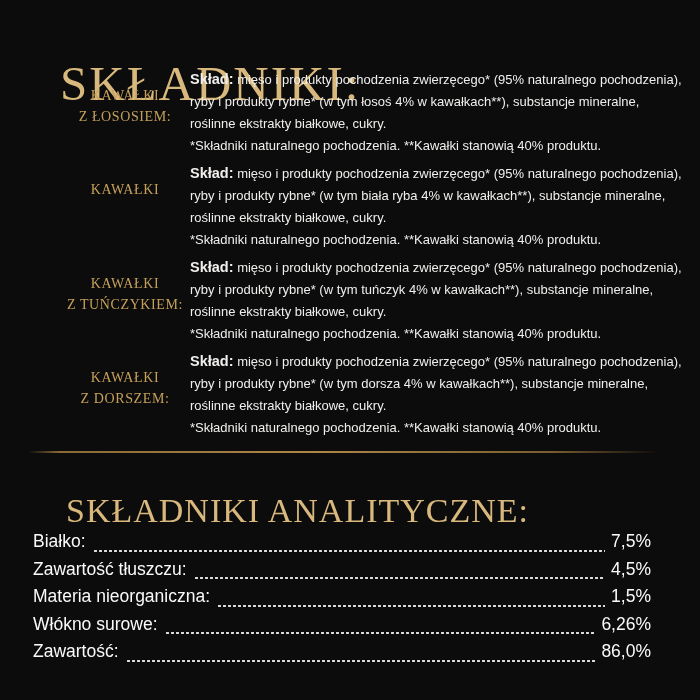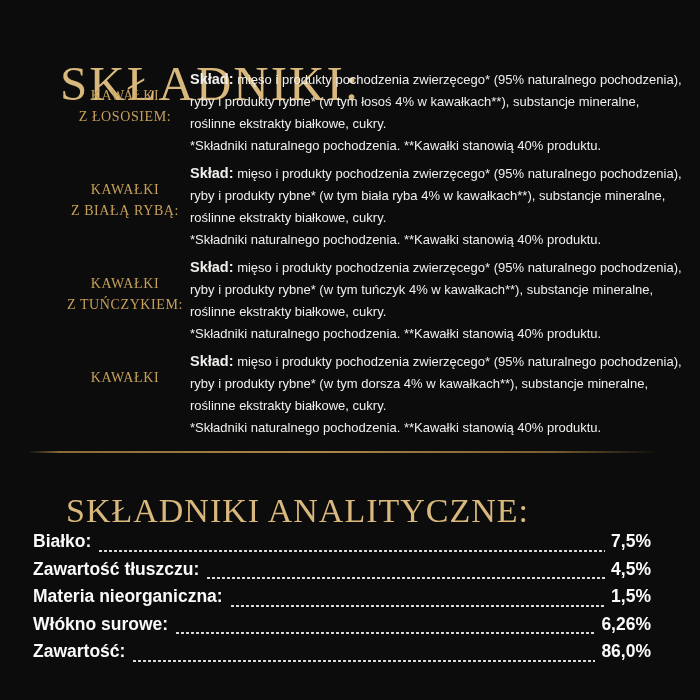--- a/index.html
+++ b/index.html
@@ -73,21 +73,20 @@
   }
   .analytical-list{
     position:absolute;left:33px;top:531px;width:618px;
   }
   .ana-row{
     display:flex;
     align-items:baseline;
     height:27.6px;
     color:var(--list-white);
     font-size:17.5px;
-    font-weight:bold;
   }
   .ana-row .label{white-space:nowrap;}
   .ana-row .leader{
     flex:1;
     align-self:flex-end;
     height:4px;
     margin:0 6px 6px 7px;
     background-image:radial-gradient(circle,#dedede 1.1px,rgba(0,0,0,0) 1.45px);
     background-size:5px 4px;
     background-repeat:repeat-x;
@@ -108,21 +107,20 @@
     </div>
     <div class="ing-text">
       <p><span class="lead">Skład:</span> <span>mięso i produkty pochodzenia zwierzęcego* (95% naturalnego pochodzenia), ryby i produkty rybne* (w tym łosoś 4% w kawałkach**), substancje mineralne, roślinne ekstrakty białkowe, cukry.</span></p>
       <p>*Składniki naturalnego pochodzenia. **Kawałki stanowią 40% produktu.</p>
     </div>
   </div>
 
   <div class="ing-row">
     <div class="ing-label">
       <span>KAWAŁKI</span>
-      <span>Z BIAŁĄ RYBĄ:</span>
     </div>
     <div class="ing-text">
       <p><span class="lead">Skład:</span> <span>mięso i produkty pochodzenia zwierzęcego* (95% naturalnego pochodzenia), ryby i produkty rybne* (w tym biała ryba 4% w kawałkach**), substancje mineralne, roślinne ekstrakty białkowe, cukry.</span></p>
       <p>*Składniki naturalnego pochodzenia. **Kawałki stanowią 40% produktu.</p>
     </div>
   </div>
 
   <div class="ing-row">
     <div class="ing-label">
       <span>KAWAŁKI</span>
@@ -130,20 +128,21 @@
     </div>
     <div class="ing-text">
       <p><span class="lead">Skład:</span> <span>mięso i produkty pochodzenia zwierzęcego* (95% naturalnego pochodzenia), ryby i produkty rybne* (w tym tuńczyk 4% w kawałkach**), substancje mineralne, roślinne ekstrakty białkowe, cukry.</span></p>
       <p>*Składniki naturalnego pochodzenia. **Kawałki stanowią 40% produktu.</p>
     </div>
   </div>
 
   <div class="ing-row">
     <div class="ing-label">
       <span>KAWAŁKI</span>
+      <span>Z DORSZEM:</span>
     </div>
     <div class="ing-text">
       <p><span class="lead">Skład:</span> <span>mięso i produkty pochodzenia zwierzęcego* (95% naturalnego pochodzenia), ryby i produkty rybne* (w tym dorsza 4% w kawałkach**), substancje mineralne, roślinne ekstrakty białkowe, cukry.</span></p>
       <p>*Składniki naturalnego pochodzenia. **Kawałki stanowią 40% produktu.</p>
     </div>
   </div>
 </div>
 
 <div class="divider"></div>
 

